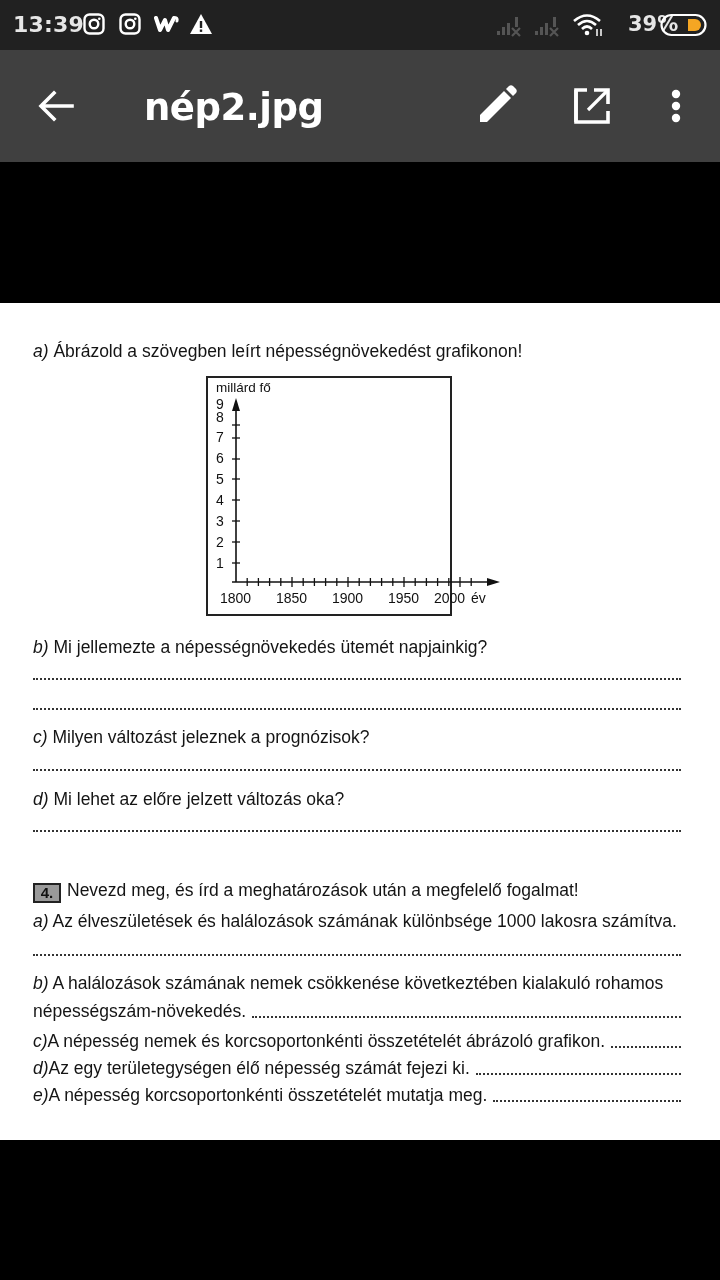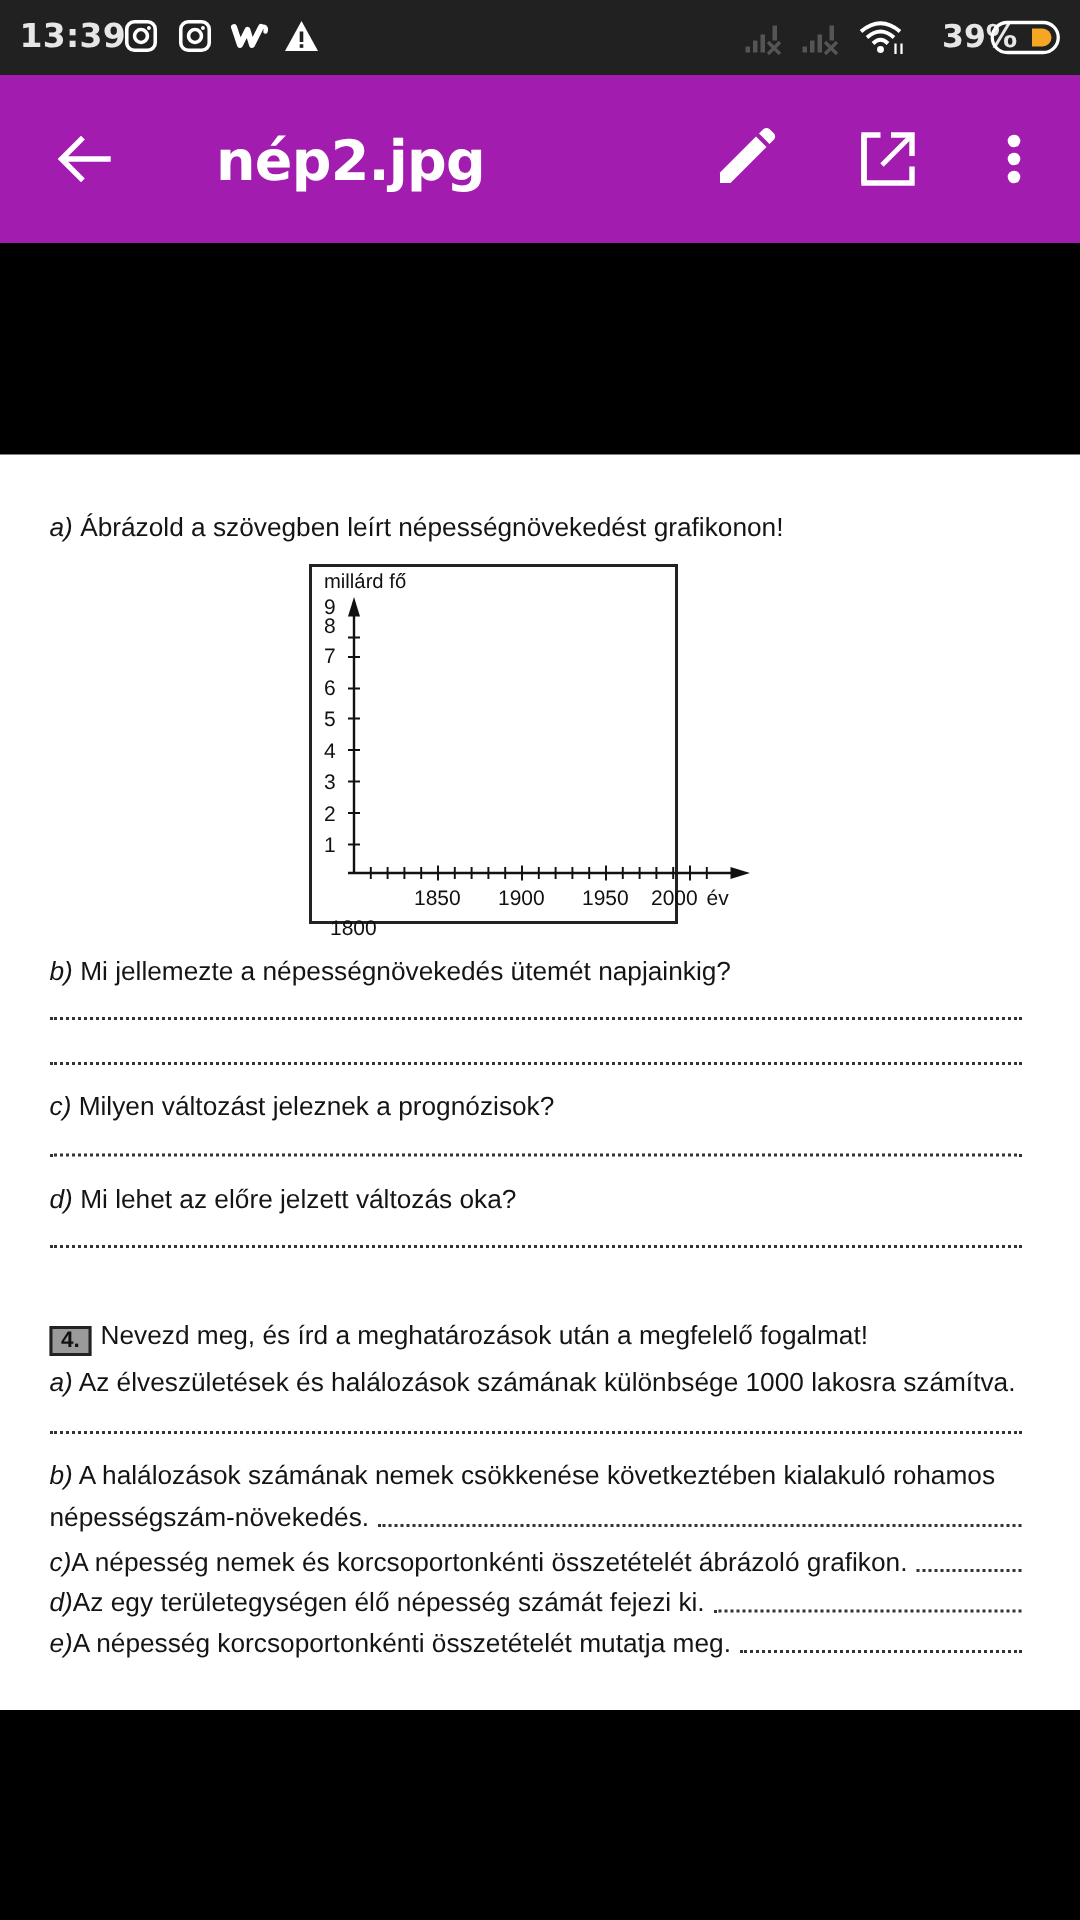--- a/index.html
+++ b/index.html
@@ -6,21 +6,21 @@
   html, body { width: 720px; height: 1280px; background: #000; overflow: hidden; }
   body { position: relative; font-family: "Liberation Sans", sans-serif; }
 
   
   .statusbar { position: absolute; left: 0; top: 0; width: 720px; height: 58px; background: #212121; color: #e6e6e6; }
   .sb-time { position: absolute; left: 13px; top: 12px; font-size: 22px; font-weight: bold; letter-spacing: 0.2px; font-family: "DejaVu Sans", sans-serif; }
   .sb-icon { position: absolute; top: 13px; }
   .sb-batt-pct { position: absolute; left: 612px; top: 12px; font-size: 21px; font-weight: bold; font-family: "DejaVu Sans", sans-serif; margin-left: 16px; }
 
   
-  .appbar { position: absolute; left: 0; top: 50px; width: 720px; height: 112px; background: #a21caf; color: #fff; }
+  .appbar { position: absolute; left: 0; top: 50px; width: 720px; height: 112px; background: #404040; color: #fff; }
   .appbar .back { position: absolute; left: 32px; top: 34px; width: 48px; height: 44px; cursor: pointer; }
   .appbar .title { position: absolute; left: 144px; top: 36px; font-size: 37px; font-weight: bold; font-family: "DejaVu Sans", sans-serif; color: #fff; letter-spacing: -0.5px; }
   .appbar .act { position: absolute; top: 32px; width: 48px; height: 48px; cursor: pointer; }
 
   
   .viewer { position: absolute; left: 0; top: 162px; width: 720px; height: 1118px; background: #000; }
   .page { position: absolute; left: 0; top: 141px; width: 720px; height: 837px; background: #fff; color: #111; font-family: "Liberation Sans", sans-serif; }
 
   .q { position: absolute; left: 33px; font-size: 17.5px; white-space: nowrap; color: #141414; }
   .q i { font-style: italic; }
@@ -189,21 +189,21 @@
       <span style="position:absolute;left:8px;top:19px;font-size:14px;line-height:14px;">9</span>
       <span style="position:absolute;left:8px;top:32px;font-size:14px;line-height:14px;">8</span>
       <span style="position:absolute;left:8px;top:52px;font-size:14px;line-height:14px;">7</span>
       <span style="position:absolute;left:8px;top:73px;font-size:14px;line-height:14px;">6</span>
       <span style="position:absolute;left:8px;top:94px;font-size:14px;line-height:14px;">5</span>
       <span style="position:absolute;left:8px;top:115px;font-size:14px;line-height:14px;">4</span>
       <span style="position:absolute;left:8px;top:136px;font-size:14px;line-height:14px;">3</span>
       <span style="position:absolute;left:8px;top:157px;font-size:14px;line-height:14px;">2</span>
       <span style="position:absolute;left:8px;top:178px;font-size:14px;line-height:14px;">1</span>
 
-      <span style="position:absolute;left:12px;top:212px;font-size:14px;margin-top:20px;">1800</span>
+      <span style="position:absolute;left:12px;top:212px;font-size:14px;">1800</span>
       <span style="position:absolute;left:68px;top:212px;font-size:14px;">1850</span>
       <span style="position:absolute;left:124px;top:212px;font-size:14px;">1900</span>
       <span style="position:absolute;left:180px;top:212px;font-size:14px;">1950</span>
       <span style="position:absolute;left:226px;top:212px;font-size:14px;">2000</span>
       <span style="position:absolute;left:263px;top:212px;font-size:14px;">év</span>
     </div>
 
     <div class="q" style="top:334px;">
       <i>b)</i><span> Mi jellemezte a népességnövekedés ütemét napjainkig?</span>
     </div>

